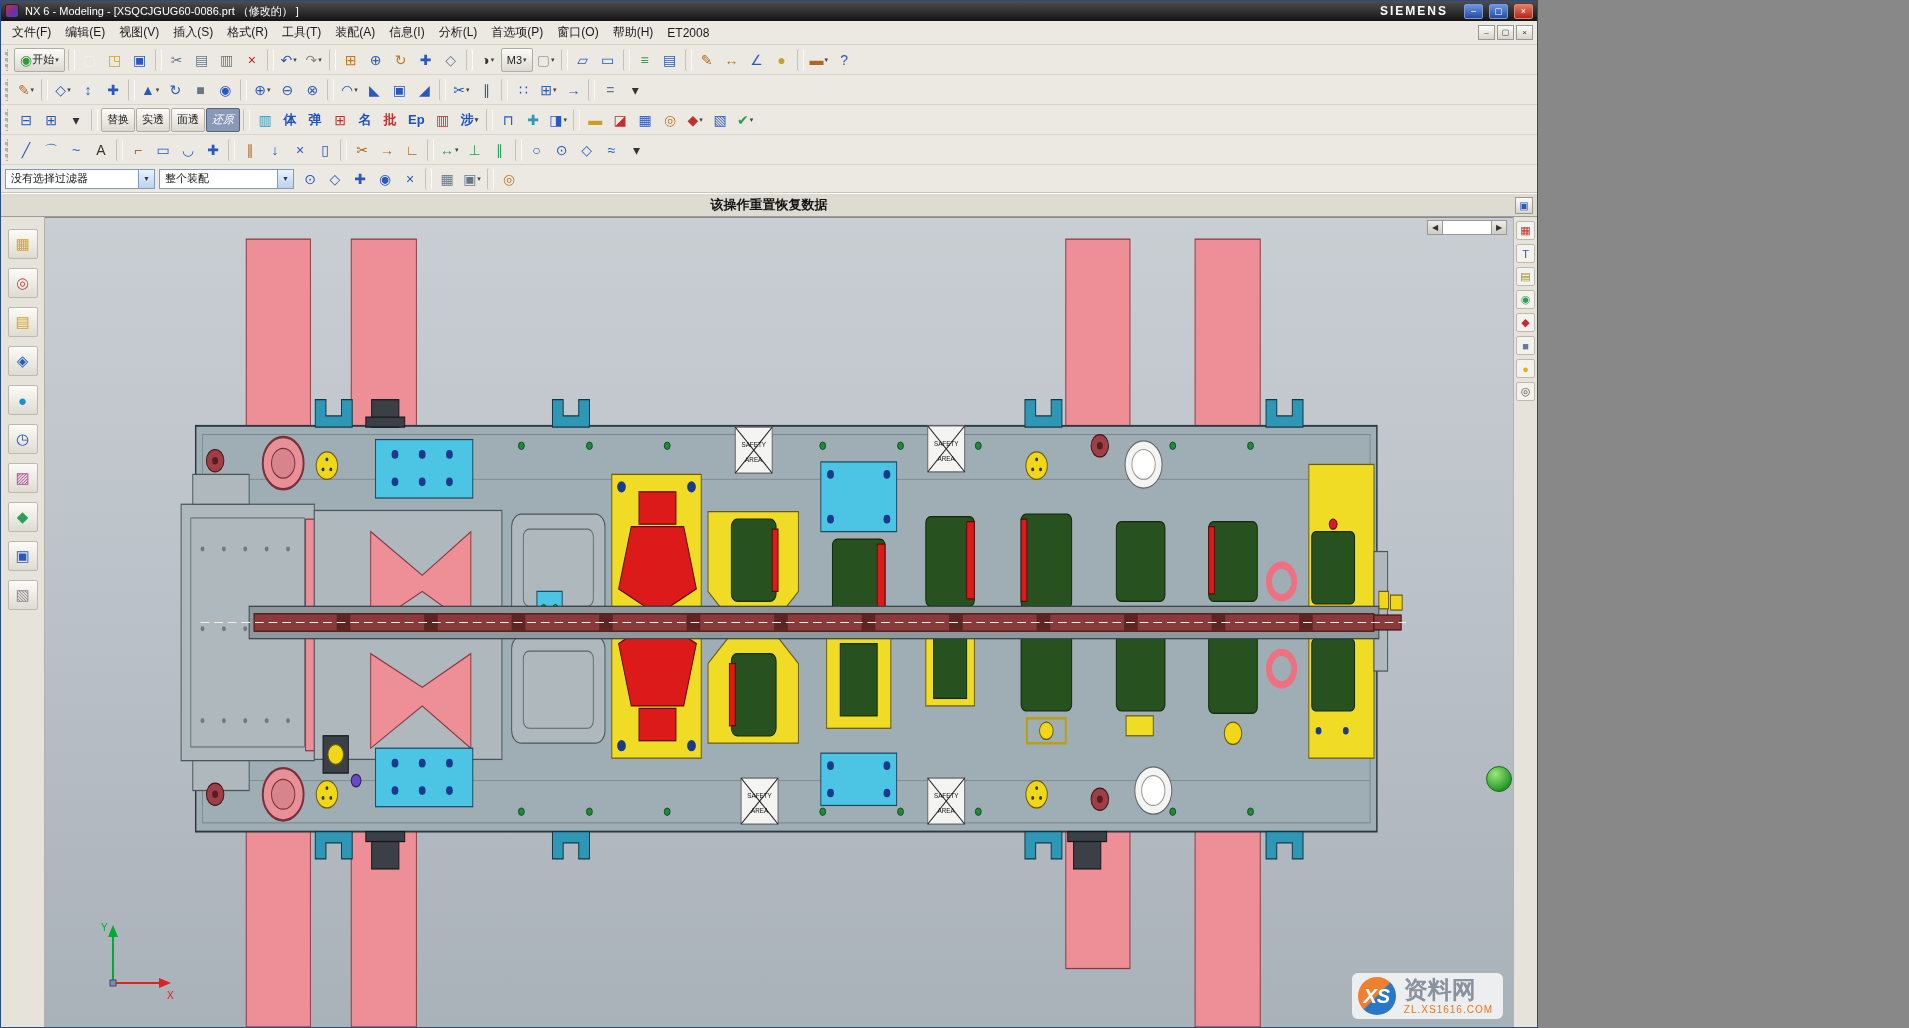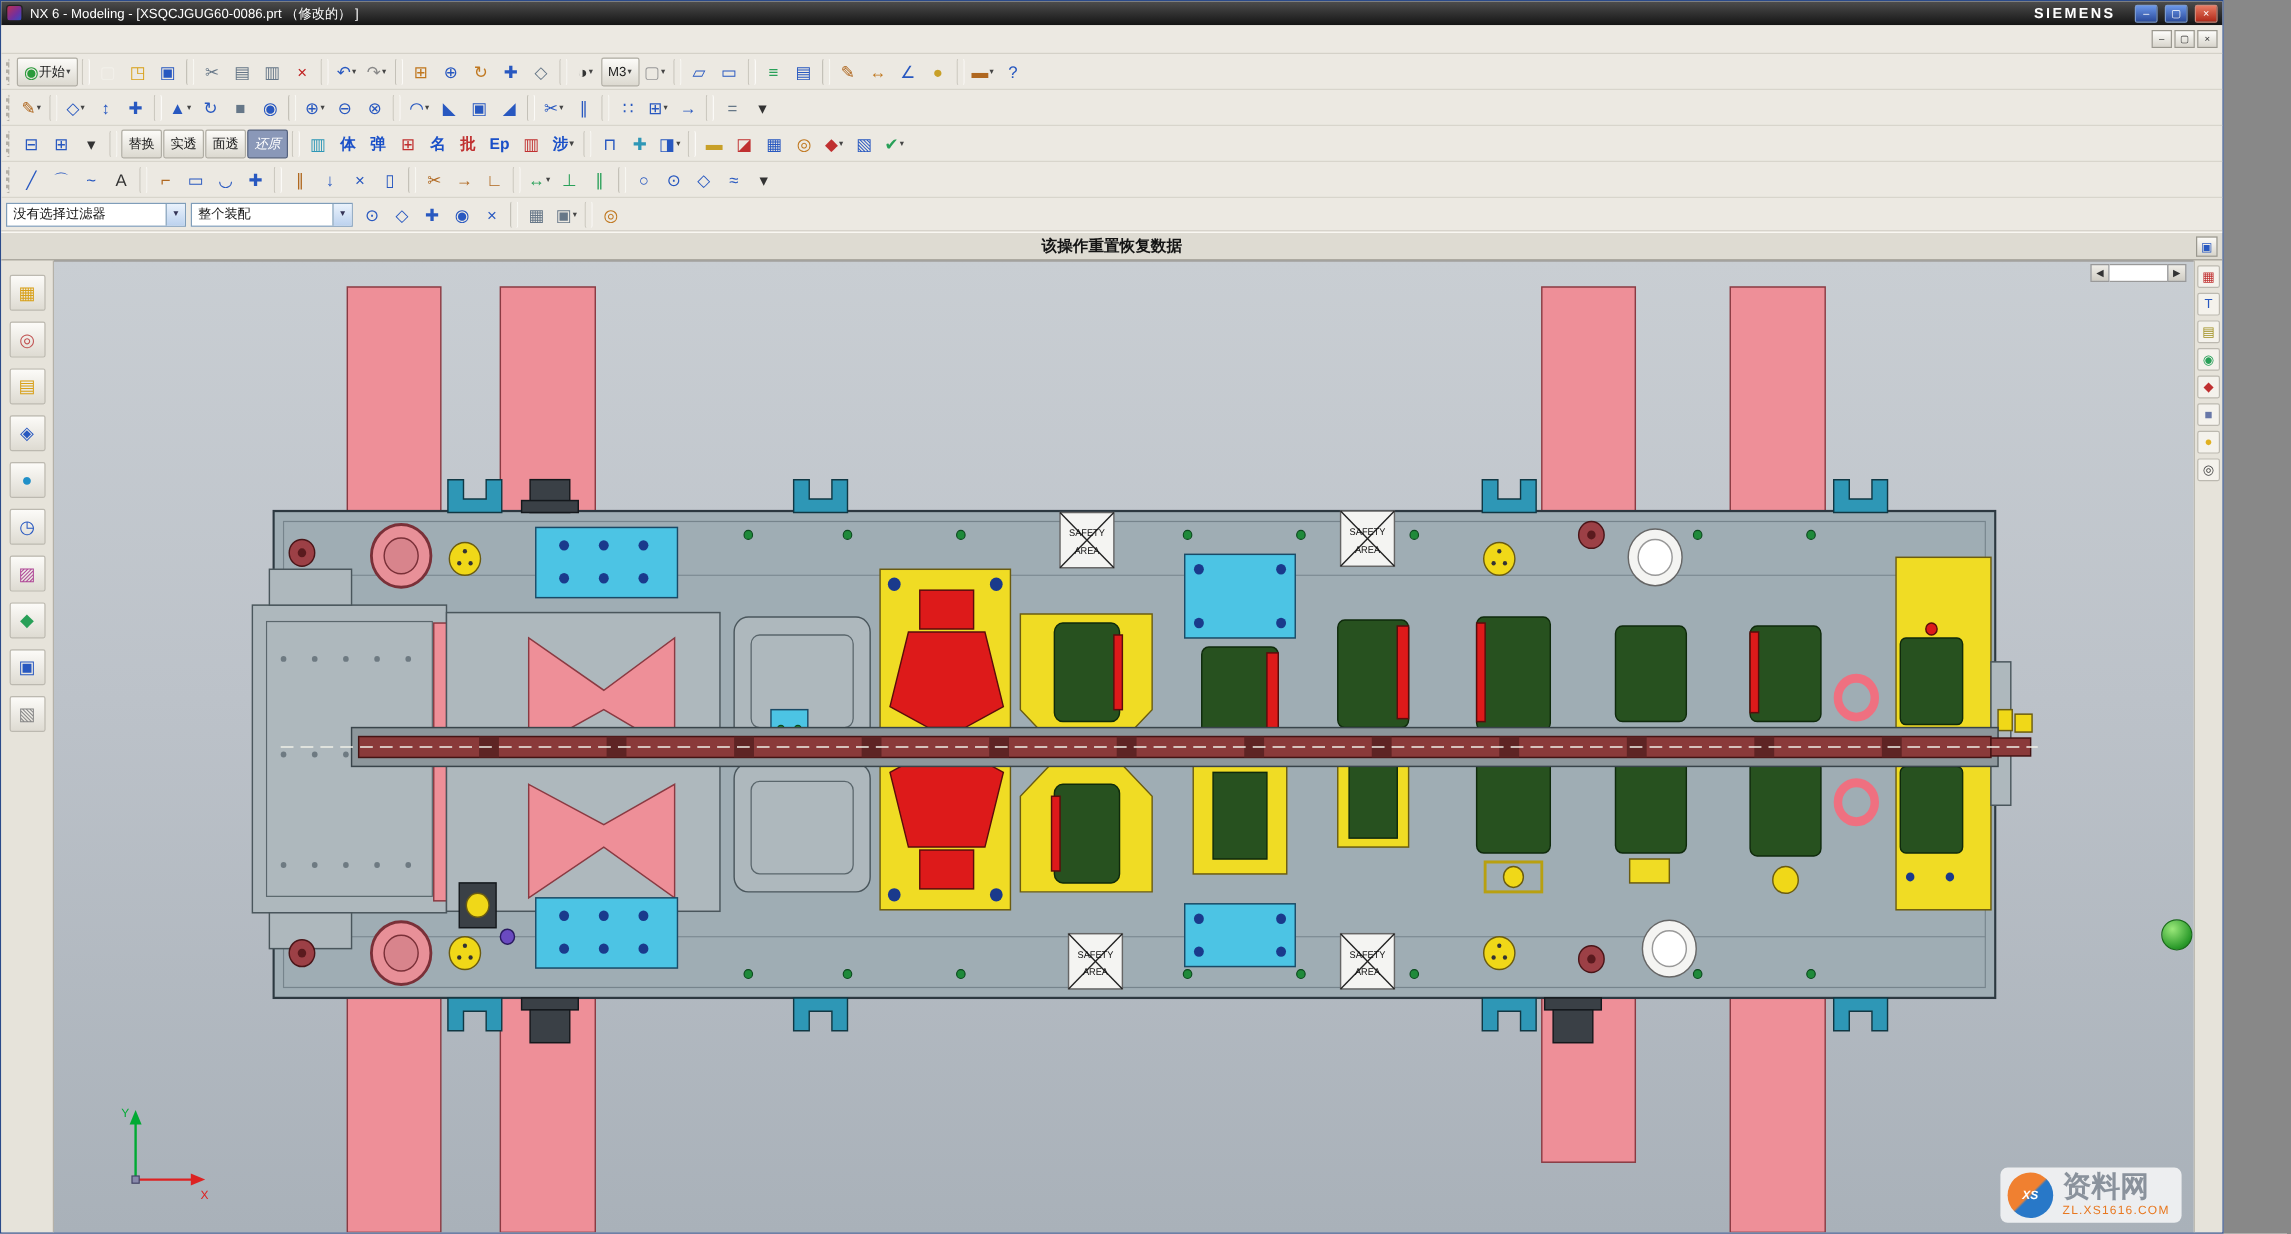--- a/index.html
+++ b/index.html
@@ -1,17 +1,17 @@
 <!DOCTYPE html>
 <html style="--plate: #9fadb4; --pink: #ee8f98; --teal: #2e97b6; --yellow: #f0dc24; --red: #dd1a1a; --green: #27511f; --cyan: #4cc4e4; --maroon: #8a3a3a; --accent: #2858c0;"><head>
 <meta charset="utf-8">
 <style>
   * { box-sizing: border-box; }
   body { margin:0; font-family:"Liberation Sans", sans-serif; background:#888; }
-  .app { width:1853px; height:1028px; position:relative; background:#ece9e2; overflow:hidden;
+  .app { width:1538px; height:1028px; position:relative; background:#ece9e2; overflow:hidden;
          display:flex; flex-direction:column; border:1px solid #2a4a8a; }
 
   
   .titlebar { height:20px; background:linear-gradient(#4e4e4e,#141414); display:flex; align-items:center;
               color:#fff; font-size:11px; padding:0 4px; gap:6px; flex:0 0 auto; }
   .nx-icon { width:14px; height:14px; border-radius:3px;
              background:linear-gradient(135deg,#c03050 0%,#7030a0 60%,#3050c0 100%); border:1px solid #222; }
   .title-text { white-space:nowrap; }
   .spacer { flex:1; }
   .brand { font-weight:bold; letter-spacing:2px; font-size:12px; margin-right:10px; }
@@ -107,21 +107,21 @@
   .triad { position:absolute; left:46px; bottom:22px; }
   .triad text { font-size:10px; font-family:"Liberation Sans",sans-serif; }
 
   .green-ball { position:absolute; right:1px; top:548px; width:26px; height:26px; border-radius:50%;
                 background:radial-gradient(circle at 35% 30%, #9ae87a, #2a9a2a 70%, #176617);
                 border:1px solid #1a6a1a; padding:0; }
 
   .watermark { position:absolute; right:10px; bottom:8px; display:flex; align-items:center; gap:8px;
                background:rgba(255,255,255,0.78); border-radius:6px; padding:4px 10px 4px 6px; }
   .wm-logo { width:38px; height:38px; border-radius:50%; background:linear-gradient(135deg,#f08030 48%,#2878c8 52%);
-             color:#fff; font-weight:bold; font-style:italic; font-size:10px;
+             color:#fff; font-weight:bold; font-style:italic; font-size:20px;
              display:flex; align-items:center; justify-content:center; }
   .wm-col { display:flex; flex-direction:column; line-height:1.1; }
   .wm-title { font-size:24px; color:#8a929c; font-weight:bold; }
   .wm-sub { font-size:10px; color:#e87820; letter-spacing:1px; }
 </style>
 </head>
 <body>
 
 <div class="app">
 
@@ -129,20 +129,36 @@
     <div class="nx-icon"></div>
     <span class="title-text">NX 6 - Modeling - [XSQCJGUG60-0086.prt （修改的） ]</span>
     <div class="spacer"></div>
     <span class="brand">SIEMENS</span>
     <button class="winbtn">–</button>
     <button class="winbtn">▢</button>
     <button class="winbtn close">×</button>
   </div>
 
   <div class="menubar">
+    <div style="display:flex;align-items:center;">
+
+    <div class="menu-item">文件(F)</div>
+        <div class="menu-item">编辑(E)</div>
+        <div class="menu-item">视图(V)</div>
+        <div class="menu-item">插入(S)</div>
+        <div class="menu-item">格式(R)</div>
+        <div class="menu-item">工具(T)</div>
+        <div class="menu-item">装配(A)</div>
+        <div class="menu-item">信息(I)</div>
+        <div class="menu-item">分析(L)</div>
+        <div class="menu-item">首选项(P)</div>
+        <div class="menu-item">窗口(O)</div>
+        <div class="menu-item">帮助(H)</div>
+        <div class="menu-item">ET2008</div>
+      </div>
     <div class="spacer"></div>
     <button class="docbtn">–</button>
     <button class="docbtn">▢</button>
     <button class="docbtn">×</button>
   </div>
 
   <div class="toolbar-row">
 
   <div class="titem t-grip"></div>
       <div class="titem t-text">

